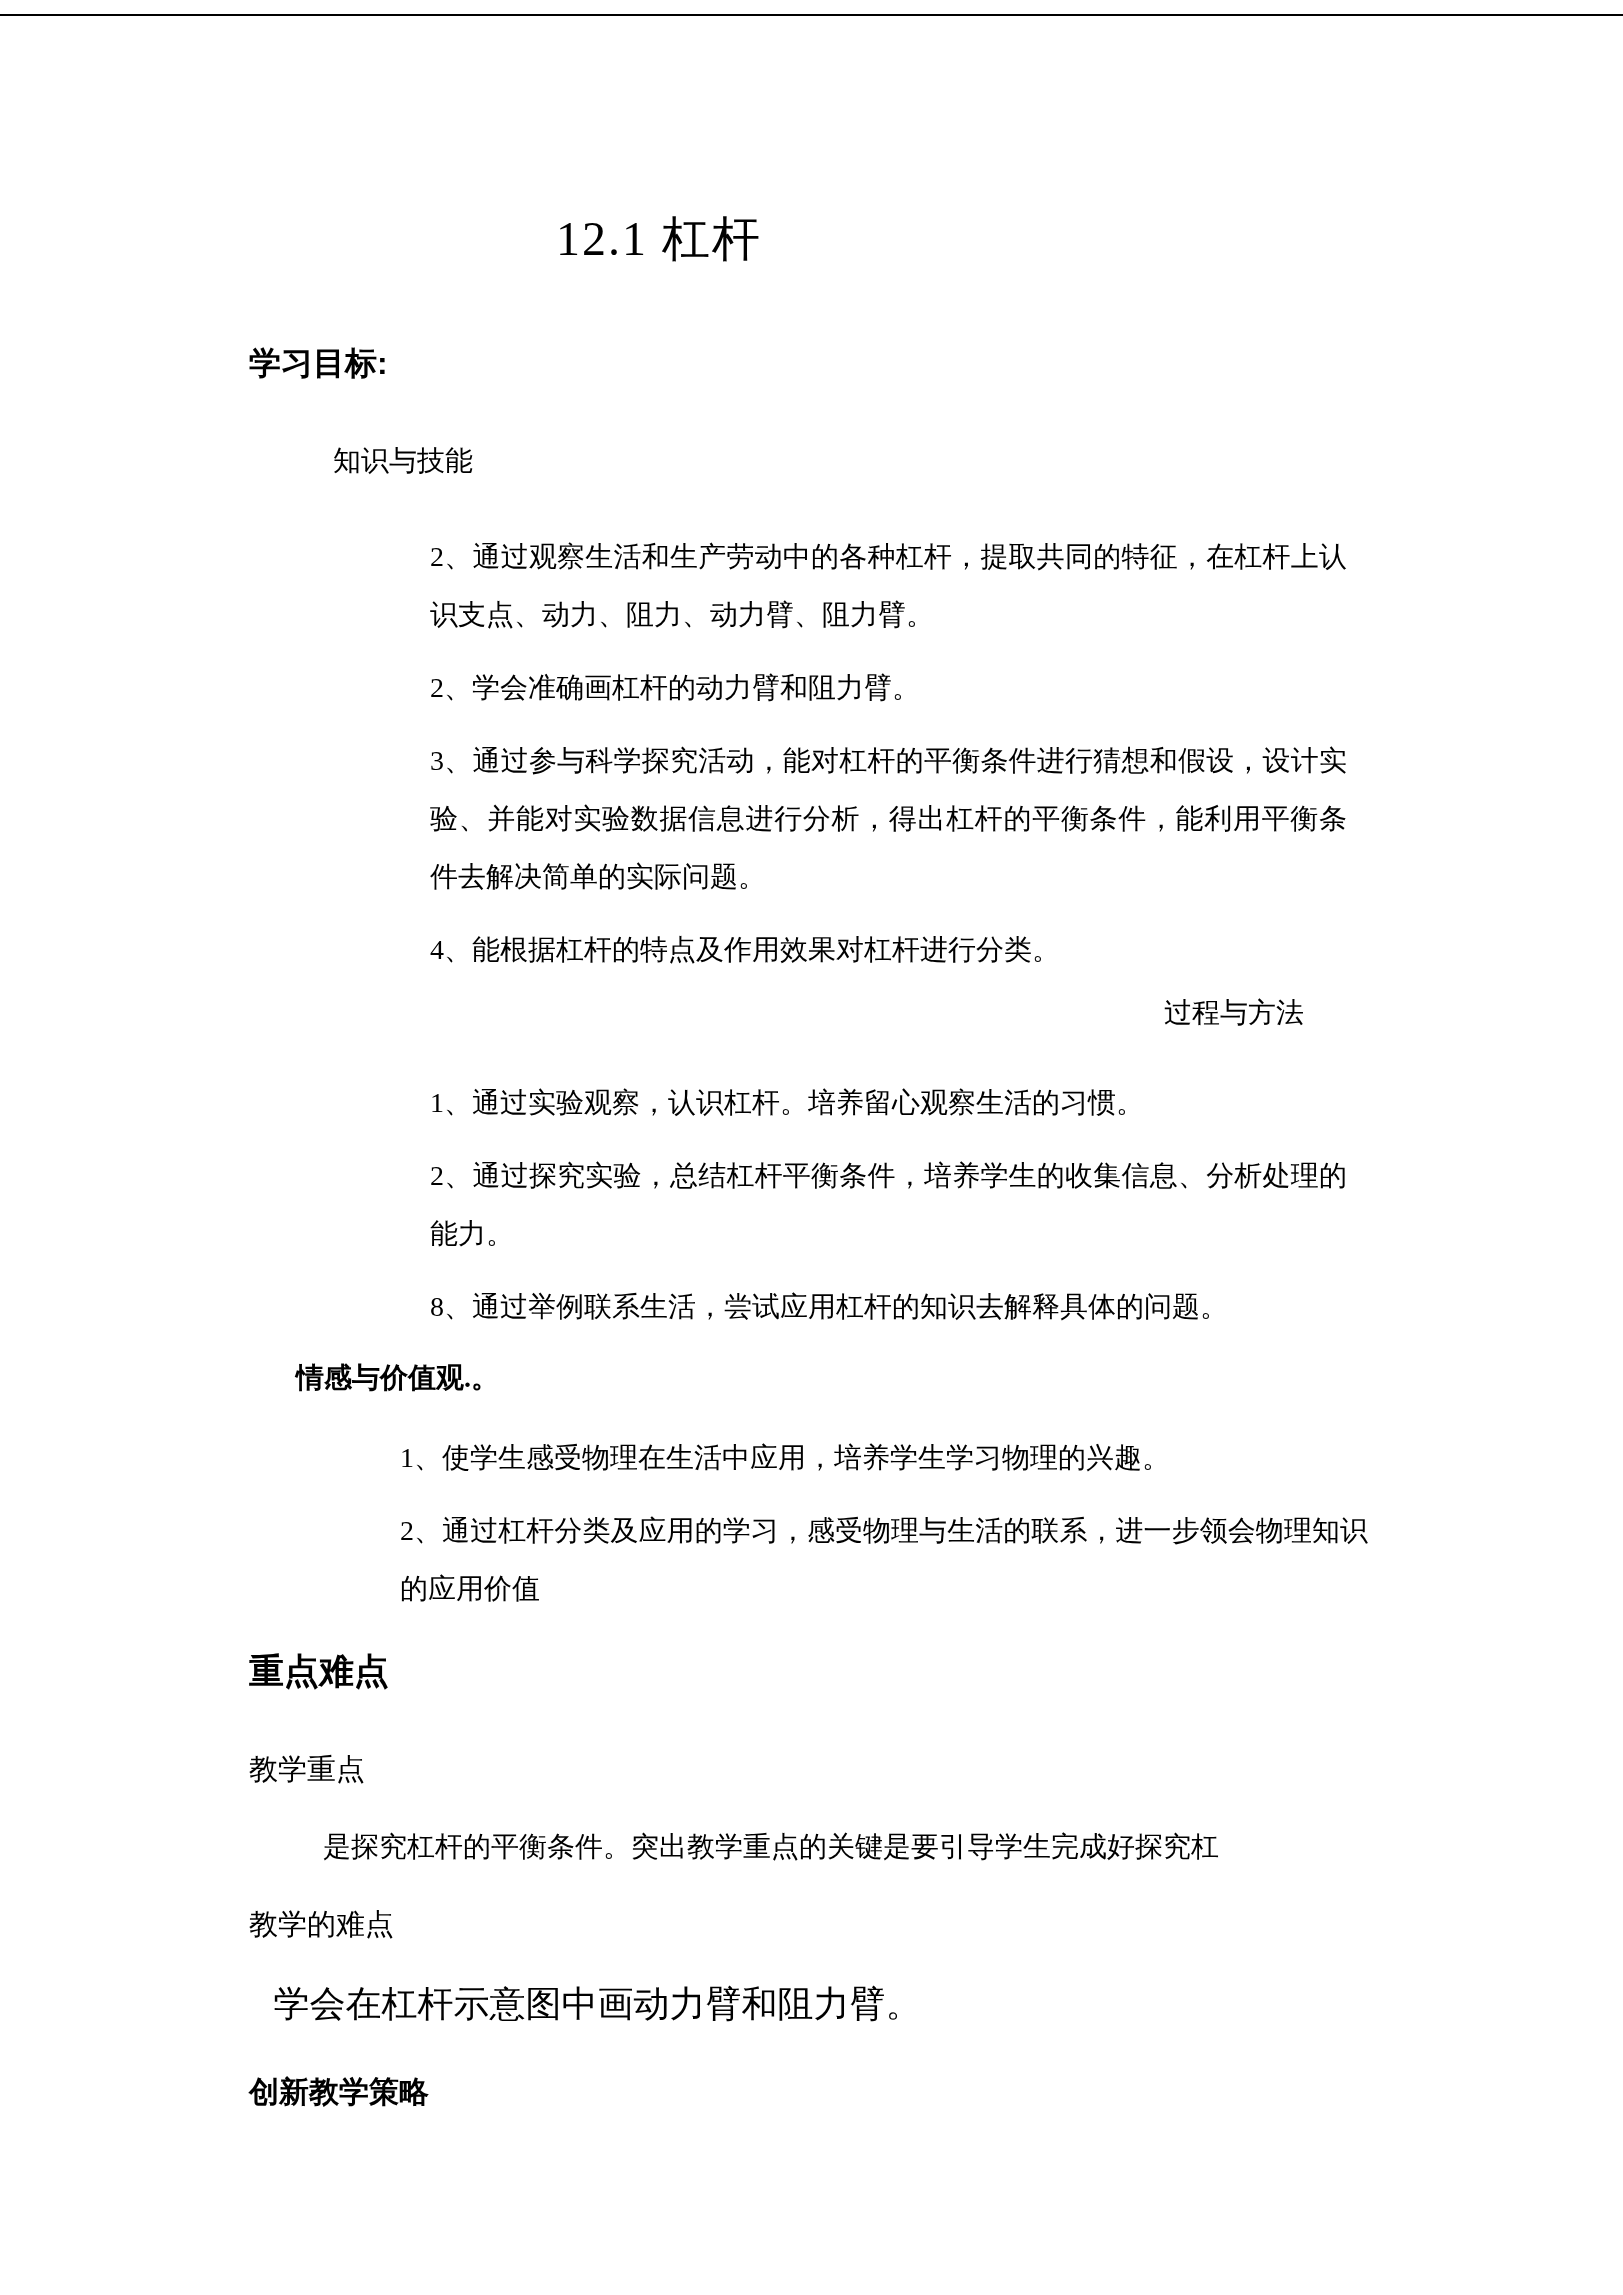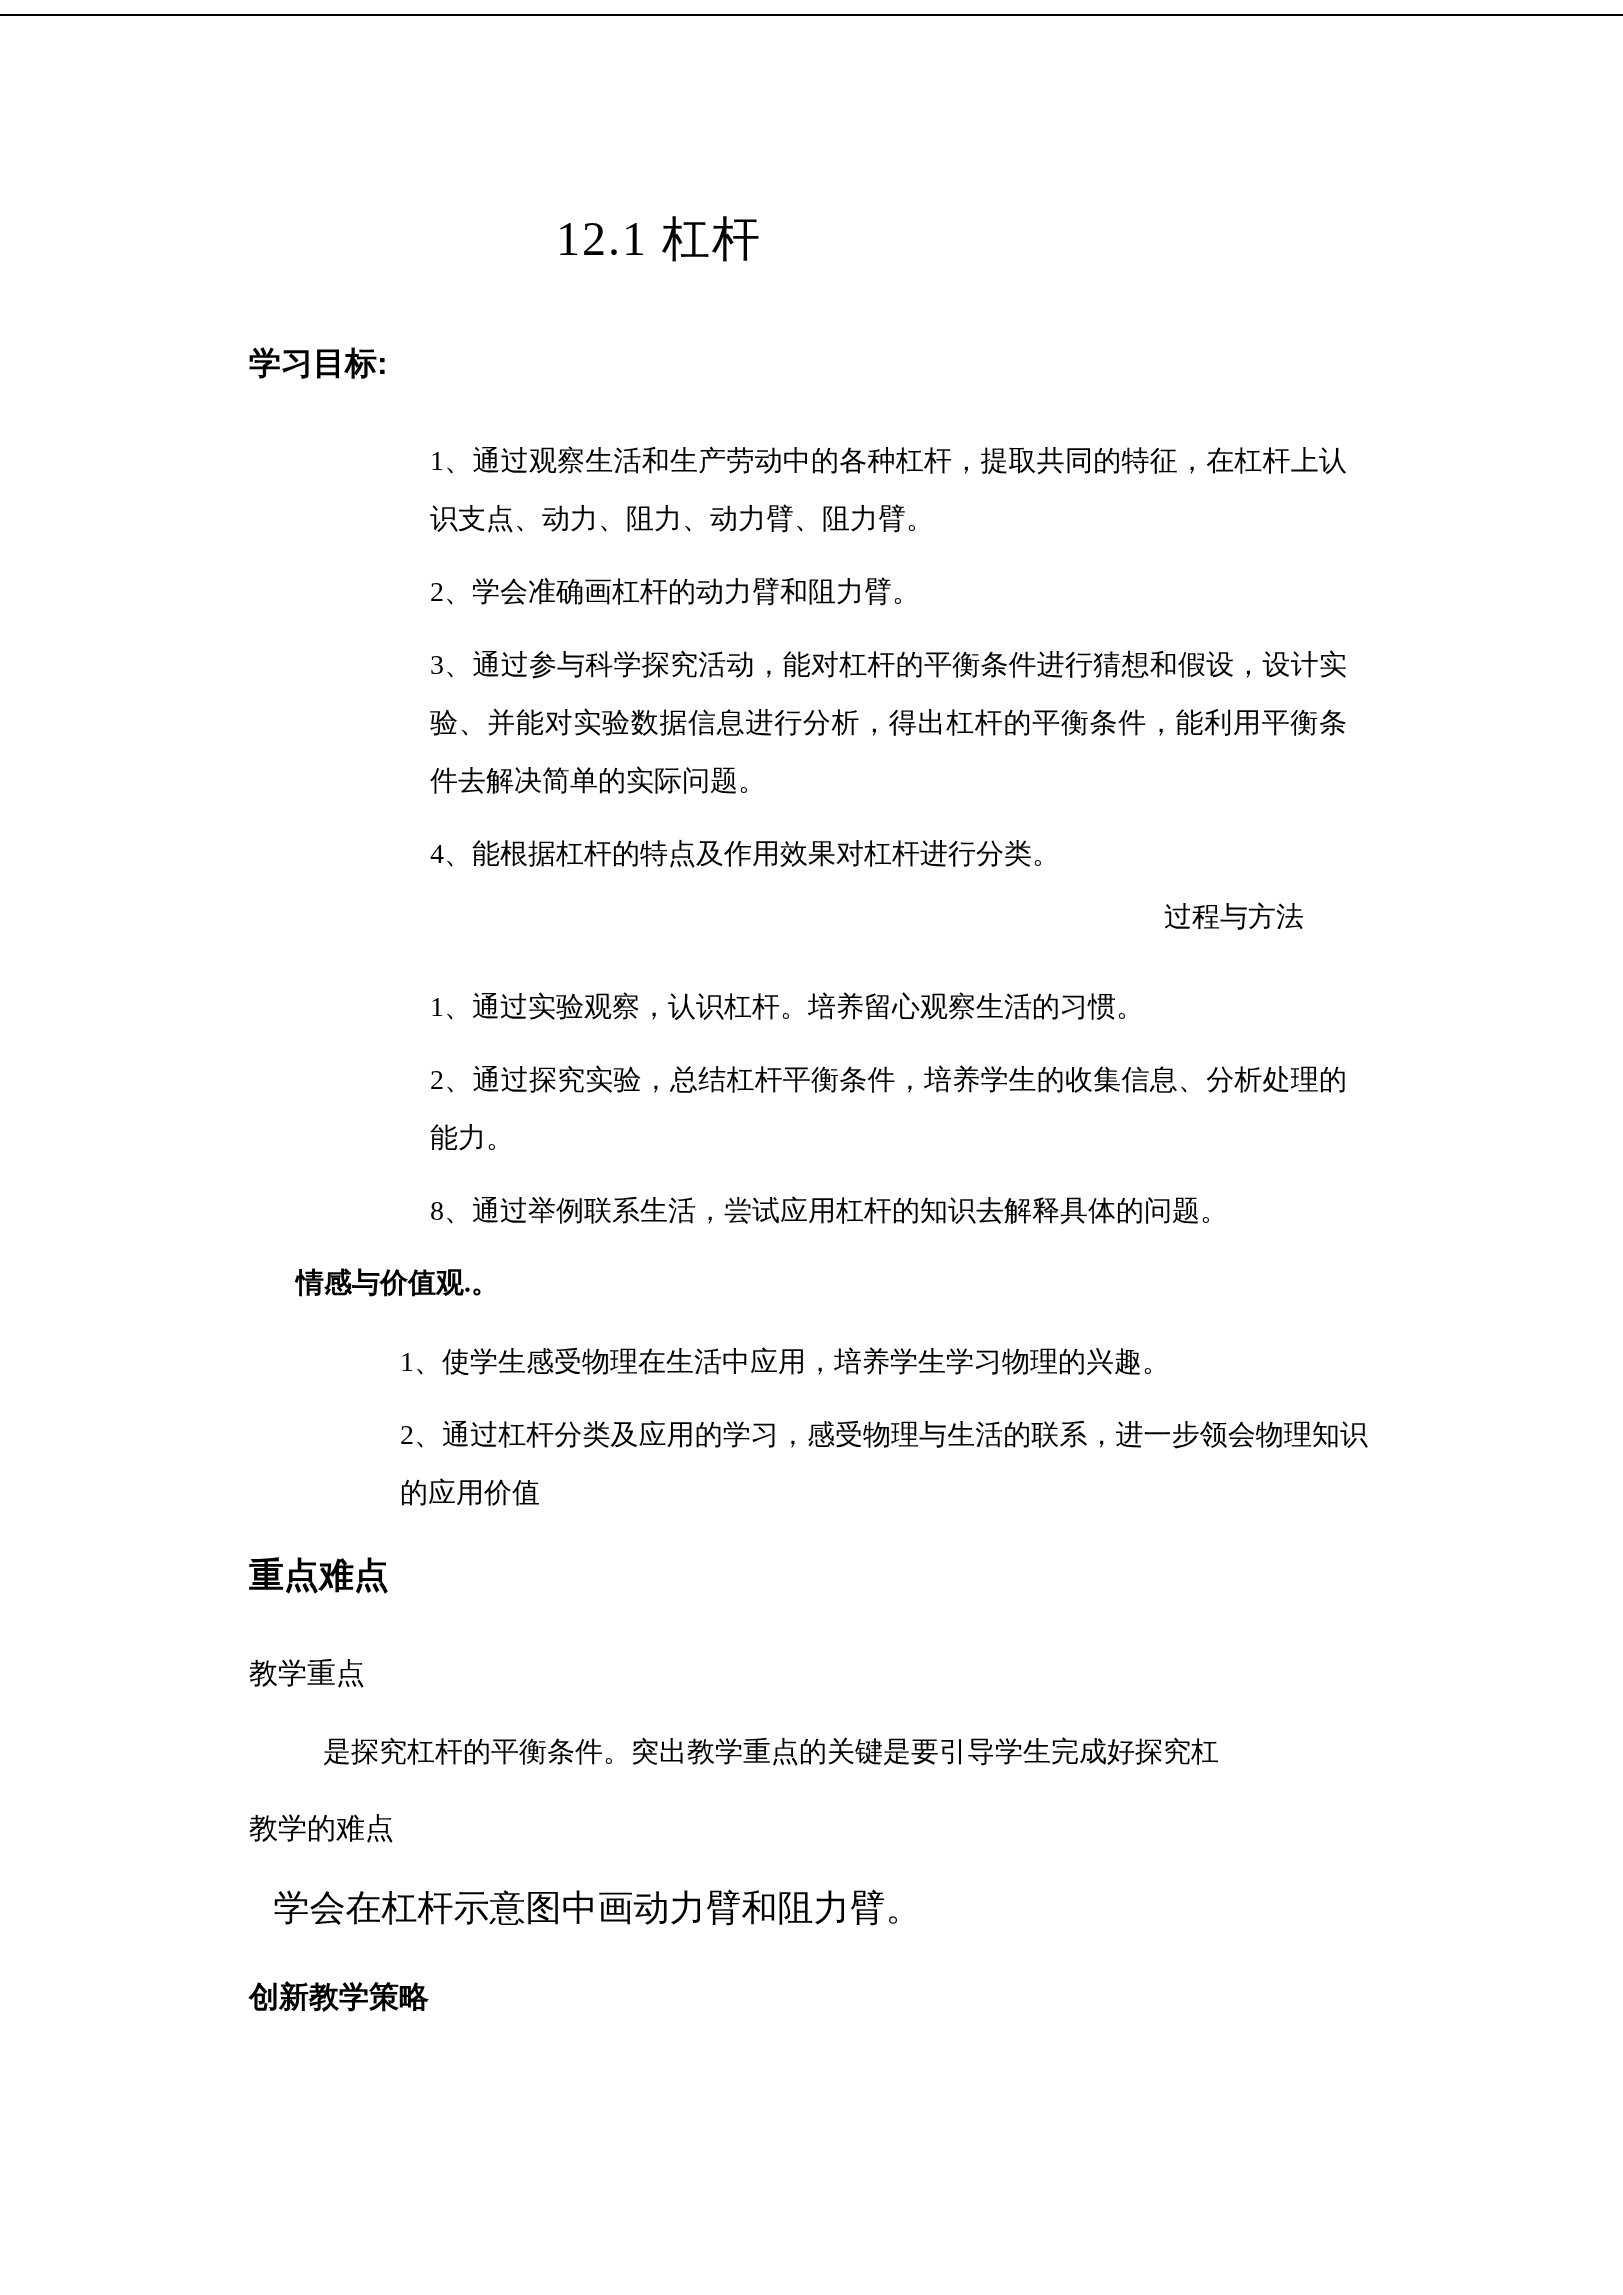--- a/index.html
+++ b/index.html
@@ -93,23 +93,24 @@
 <body>
 
 <div class="top-rule"></div>
 
 <div class="content">
 
   <h1 class="doc-title">12.1 杠杆</h1>
 
   <h2 class="goals-heading heading-black">学习目标:</h2>
 
+  <div class="subheading sub-knowledge">知识与技能</div>
 
   <div class="items k-items">
-    <p class="item">1、通过观察生活和生产劳动中的各种杠杆，提取共同的特征，在杠杆上认识支点、动力、阻力、动力臂、阻力臂。</p>
+    <p class="item">2、通过观察生活和生产劳动中的各种杠杆，提取共同的特征，在杠杆上认识支点、动力、阻力、动力臂、阻力臂。</p>
     <p class="item">2、学会准确画杠杆的动力臂和阻力臂。</p>
     <p class="item">3、通过参与科学探究活动，能对杠杆的平衡条件进行猜想和假设，设计实验、并能对实验数据信息进行分析，得出杠杆的平衡条件，能利用平衡条件去解决简单的实际问题。</p>
     <p class="item">4、能根据杠杆的特点及作用效果对杠杆进行分类。</p>
   </div>
 
   <div class="subheading sub-process">过程与方法</div>
 
   <div class="items p-items">
     <p class="item">1、通过实验观察，认识杠杆。培养留心观察生活的习惯。</p>
     <p class="item">2、通过探究实验，总结杠杆平衡条件，培养学生的收集信息、分析处理的能力。</p>

